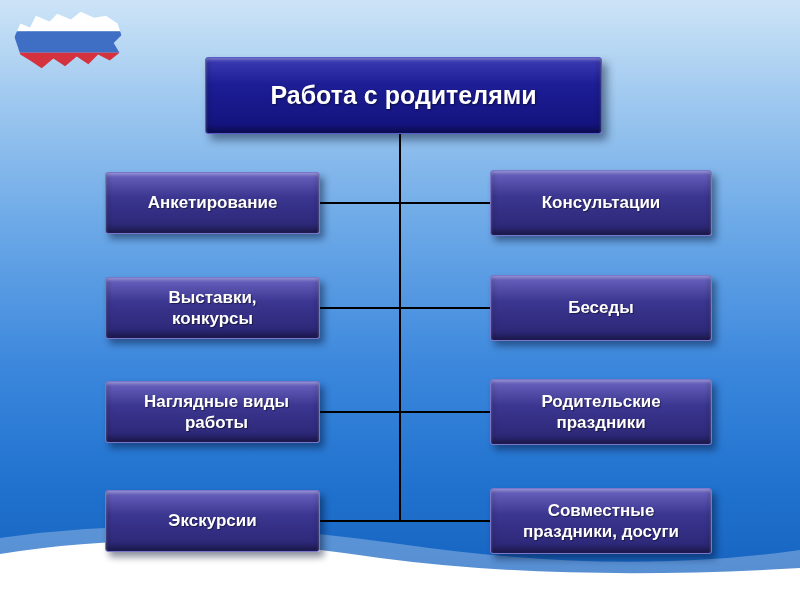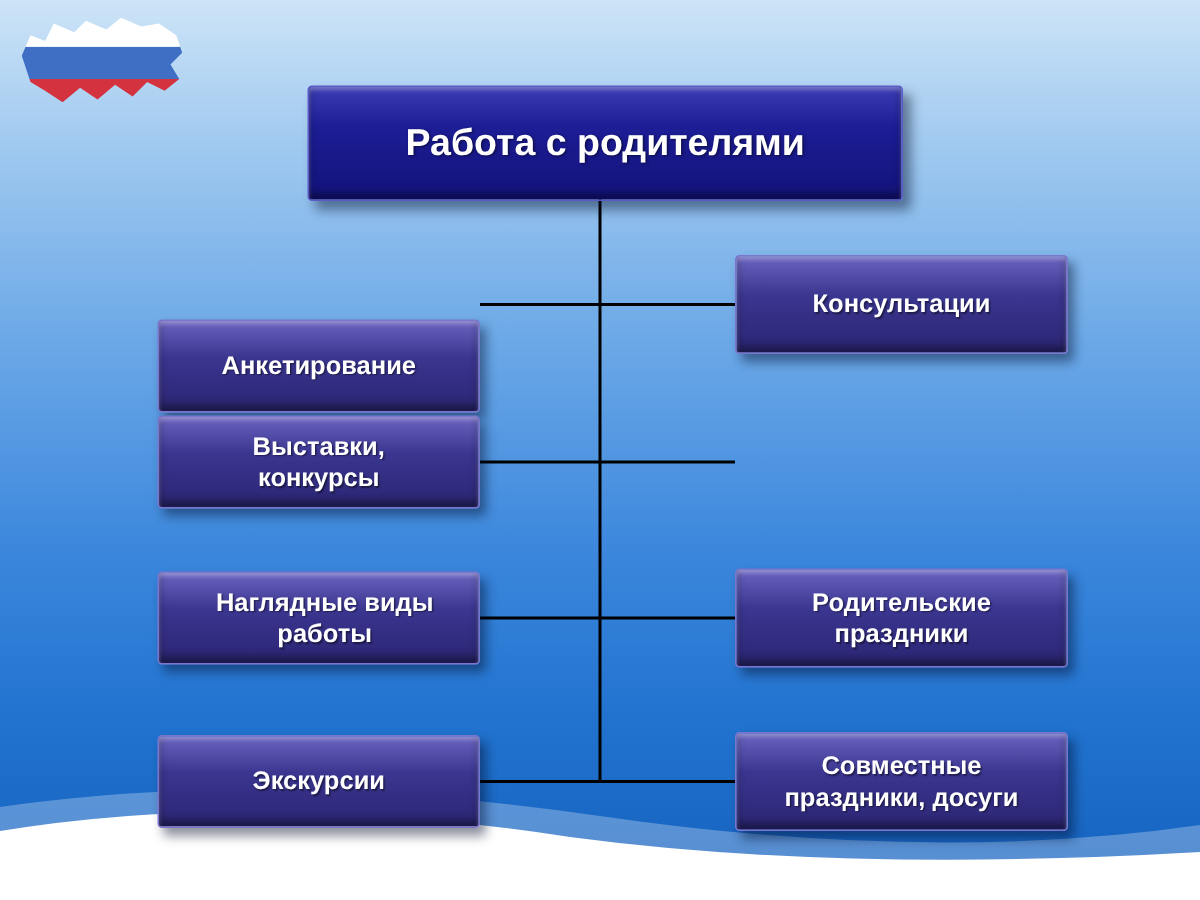--- a/index.html
+++ b/index.html
@@ -122,28 +122,29 @@
   </svg>
 
   <div class="title-box">Работа с родителями</div>
 
   <div class="line vertical" style="left:399px; top:132px; height:390px;"></div>
   <div class="line horizontal" style="left:320px; top:202px; width:170px;"></div>
   <div class="line horizontal" style="left:320px; top:307px; width:170px;"></div>
   <div class="line horizontal" style="left:320px; top:411px; width:170px;"></div>
   <div class="line horizontal" style="left:320px; top:520px; width:170px;"></div>
 
-  <div class="node left" style="top:172px;margin-top:41px;">Анкетирование</div>
+  <div class="node left" style="top:172px;">Анкетирование</div>
   <div class="node left" style="top:277px;">Выставки,
 конкурсы</div>
   <div class="node left" style="top:381px;padding-left:16px;">Наглядные виды
 работы</div>
   <div class="node right" style="top:170px;">Консультации</div>
 
   <div class="node left" style="top:490px;">Экскурсии</div>
+  <div class="node right" style="top:275px;">Беседы</div>
   <div class="node right" style="top:379px;">Родительские
 праздники</div>
   <div class="node right" style="top:488px;">Совместные
 праздники, досуги</div>
 
   <svg class="bottom-wave" viewBox="0 0 800 80" preserveAspectRatio="none" xmlns="http://www.w3.org/2000/svg">
     <path d="M0,18 Q180,-8 400,24 T800,30 L800,80 L0,80 Z" fill="rgba(255,255,255,0.28)"></path>
     <path d="M0,34 Q170,6 380,38 Q560,62 800,48 L800,80 L0,80 Z" fill="#ffffff"></path>
   </svg>
 

